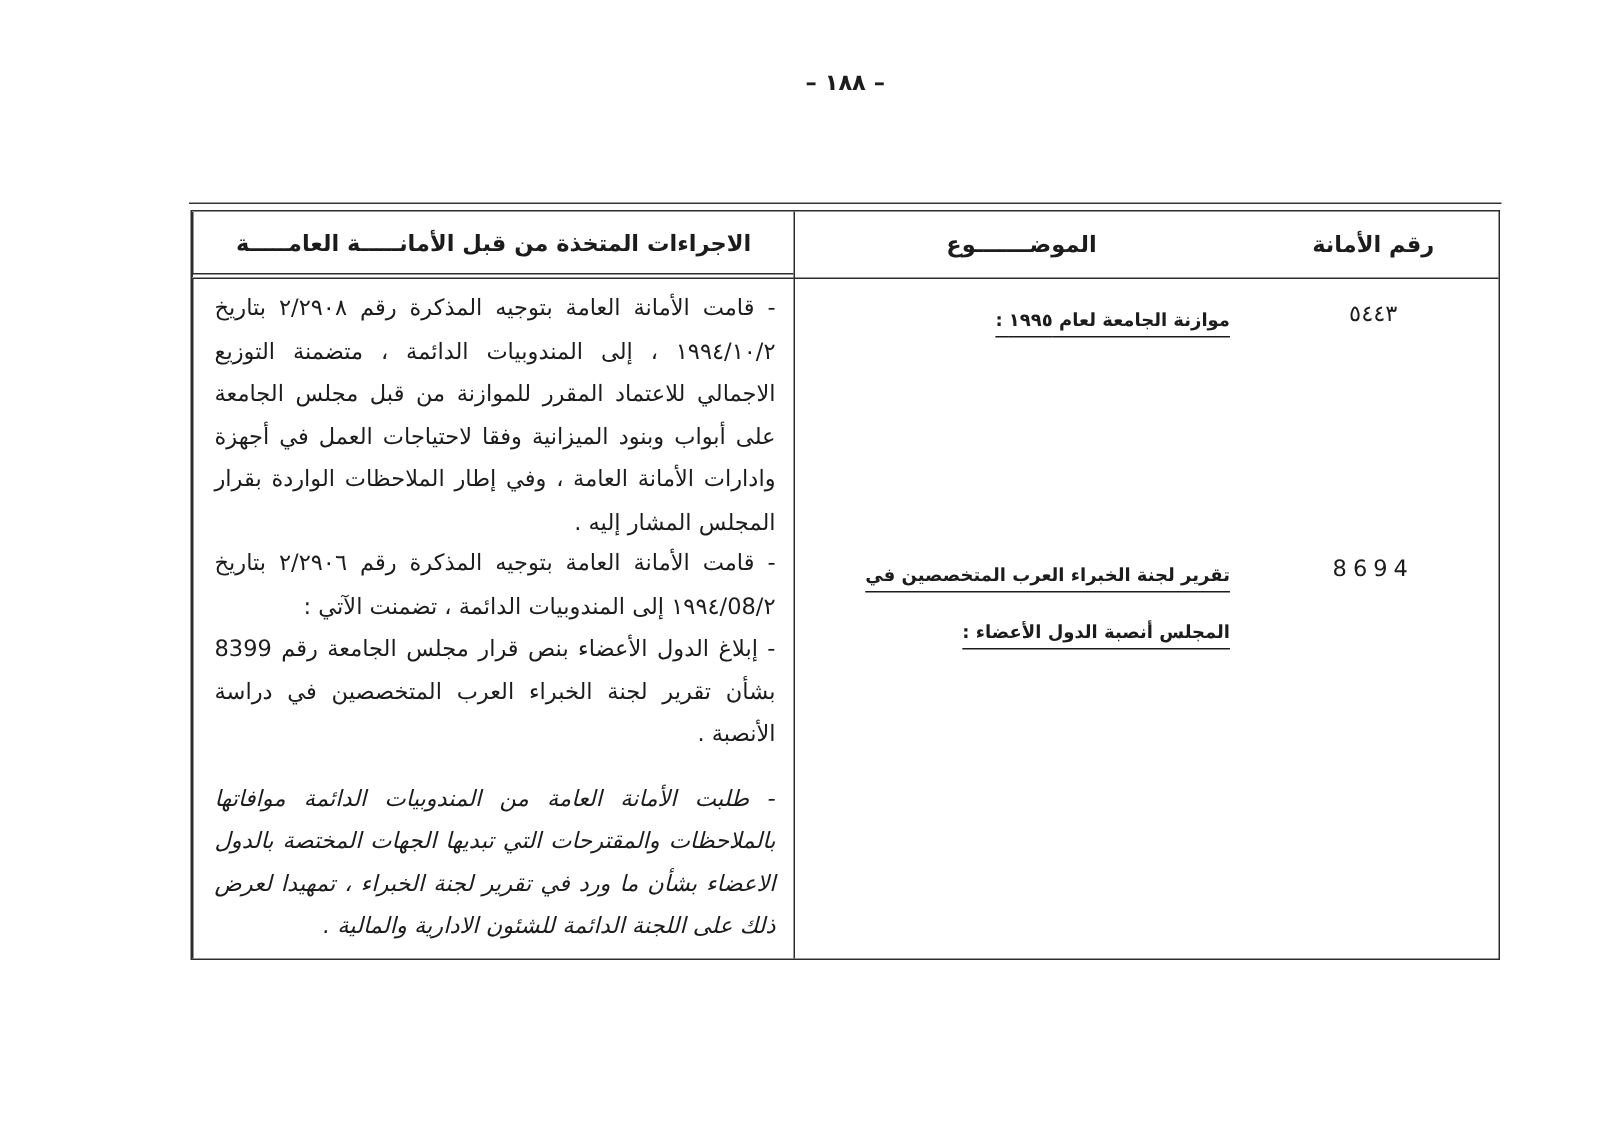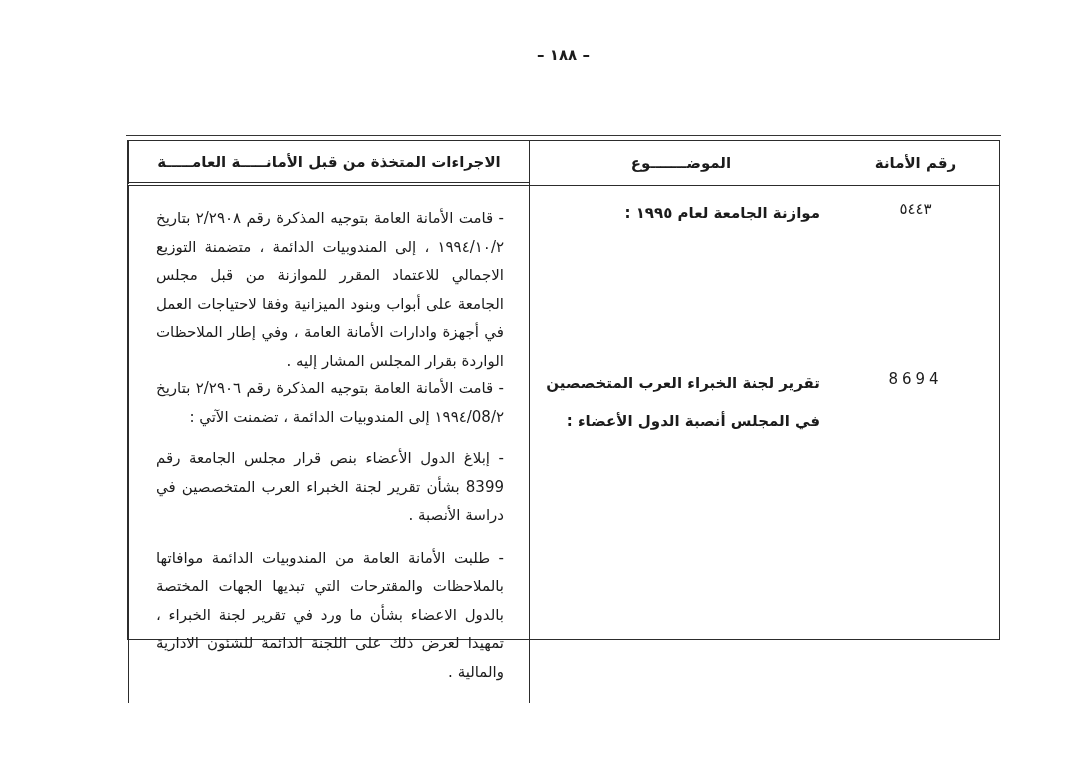--- a/index.html
+++ b/index.html
@@ -47,31 +47,32 @@
     white-space: nowrap;
   }
   .head.actions-head { border-bottom: 4px double #2c2c2c; }
 
   .no-cell {
     text-align: center; padding-top: 14px;
     font-size: 15px; font-weight: normal; letter-spacing: 4px;
   }
   .subject-cell { padding: 8px 12px 8px 8px; }
   .subject-text {
-    font-weight: bold; font-size: 15px; line-height: 38px;
+    font-weight: bold; font-size: 12px; line-height: 38px;
+    text-decoration: underline;
     text-underline-offset: 7px;
     text-decoration-thickness: 1.3px;
   }
   .actions-cell { padding: 5px 12px 4px 14px; }
   .actions-cell p {
-    margin: 13px;
+    margin: 0;
     font-size: 15px; line-height: 28.5px;
     text-align: justify;
   }
-  .actions-cell p.gap-above { margin-top: 14px; }
+  .actions-cell p.gap-above { margin-top: 14px; font-style: italic; }
 </style>
 </head>
 <body>
 
 <div class="sheet">
 
   <div class="page-number">– ١٨٨ –</div>
 
   <div class="doc-table">
 

